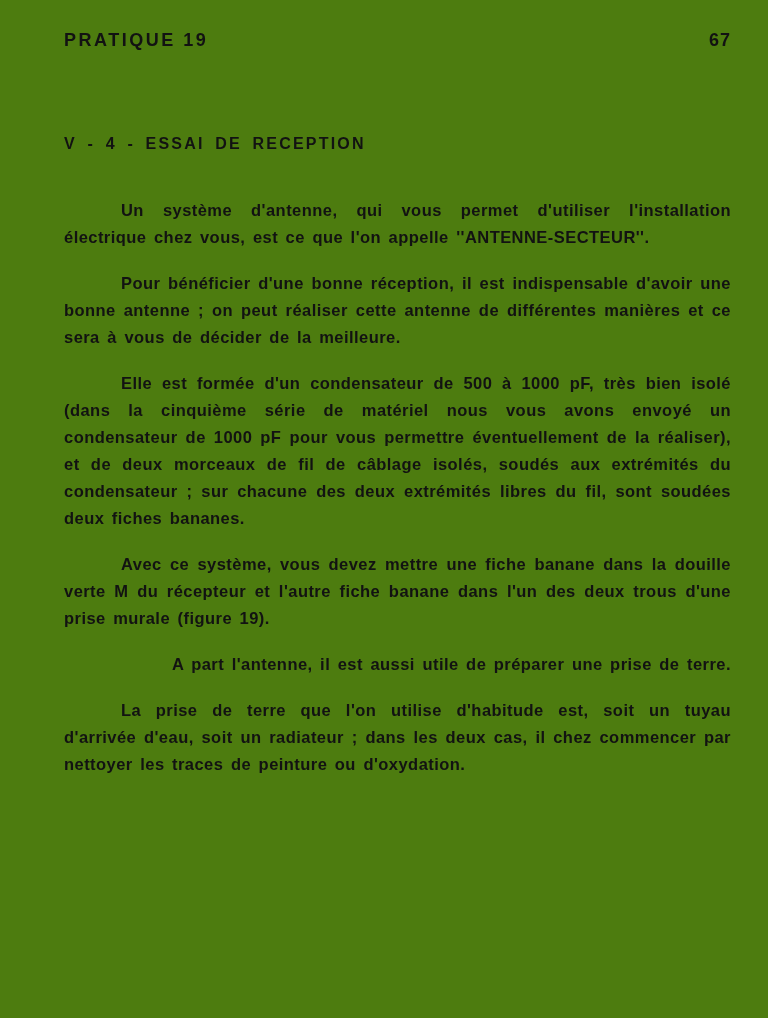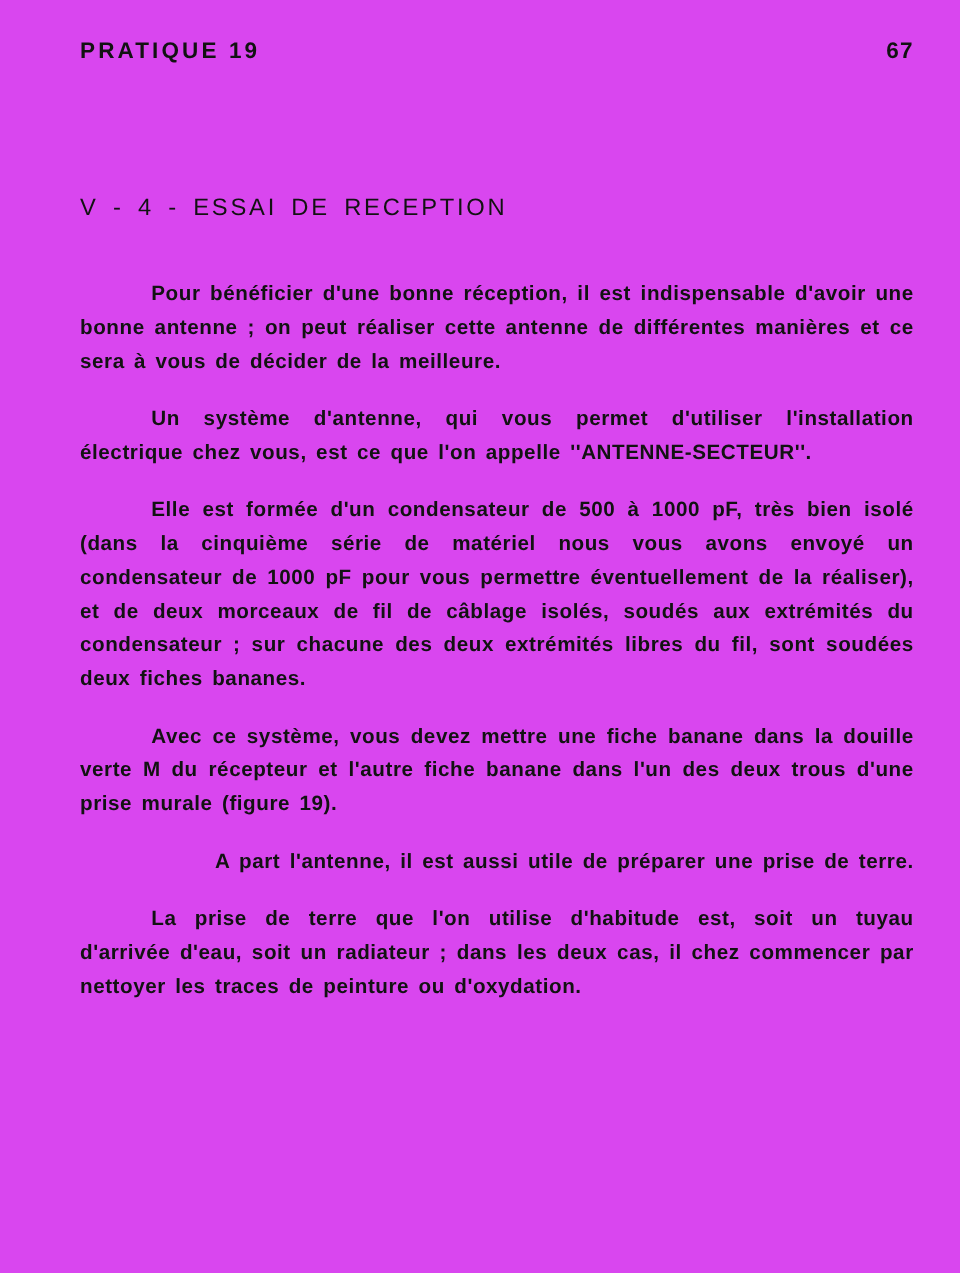--- a/index.html
+++ b/index.html
@@ -5,44 +5,44 @@
   html, body {
     margin: 0;
     padding: 0;
     background: #e8e8e6;
   }
   .page {
     position: relative;
     width: 768px;
     height: 1018px;
     margin: 0 auto;
-    background: #d946ef;
+    background: #4d7c0f;
     color: #121212;
     font-family: "Liberation Sans", "DejaVu Sans", sans-serif;
     font-weight: 700;
     overflow: hidden;
     box-sizing: border-box;
     padding: 30px 37px 0 64px;
   }
   .page-header {
     display: flex;
     justify-content: space-between;
     align-items: baseline;
     font-size: 18px;
     letter-spacing: 2.5px;
   }
   .page-header .folio {
     letter-spacing: 1px;
   }
   .section-title {
-    margin: 105px 0 0 0;
-    font-size: 19px;
+    margin: 84px 0 0 0;
+    font-size: 16px;
     letter-spacing: 2.2px;
     word-spacing: 4px;
-    font-weight: 400;
+    font-weight: 700;
   }
   .body-text {
     margin-top: 44px;
   }
   .body-text p {
     margin: 0 0 19px 0;
     font-size: 16.5px;
     line-height: 27px;
     letter-spacing: 0.45px;
     word-spacing: 2.5px;
@@ -59,21 +59,21 @@
 <div class="page">
 
   <div class="page-header">
     <span>PRATIQUE 19</span>
     <span class="folio">67</span>
   </div>
 
   <h1 class="section-title">V - 4 - ESSAI DE RECEPTION</h1>
 
   <div class="body-text">
+    <p>Un système d'antenne, qui vous permet d'utiliser l'installation électrique chez vous, est ce que l'on appelle ''ANTENNE-SECTEUR''.</p>
     <p>Pour bénéficier d'une bonne réception, il est indispensable d'avoir une bonne antenne ; on peut réaliser cette antenne de différentes manières et ce sera à vous de décider de la meilleure.</p>
-    <p>Un système d'antenne, qui vous permet d'utiliser l'installation électrique chez vous, est ce que l'on appelle ''ANTENNE-SECTEUR''.</p>
     <p>Elle est formée d'un condensateur de 500 à 1000 pF, très bien isolé (dans la cinquième série de matériel nous vous avons envoyé un condensateur de 1000 pF pour vous permettre éventuellement de la réaliser), et de deux morceaux de fil de câblage isolés, soudés aux extrémités du condensateur ; sur chacune des deux extrémités libres du fil, sont soudées deux fiches bananes.</p>
     <p>Avec ce système, vous devez mettre une fiche banane dans la douille verte M du récepteur et l'autre fiche banane dans l'un des deux trous d'une prise murale (figure 19).</p>
     <p class="no-justify">A part l'antenne, il est aussi utile de préparer une prise de terre.</p>
     <p>La prise de terre que l'on utilise d'habitude est, soit un tuyau d'arrivée d'eau, soit un radiateur ; dans les deux cas, il chez commencer par nettoyer les traces de peinture ou d'oxydation.</p>
   </div>
 
 </div>
 
 </body></html>

